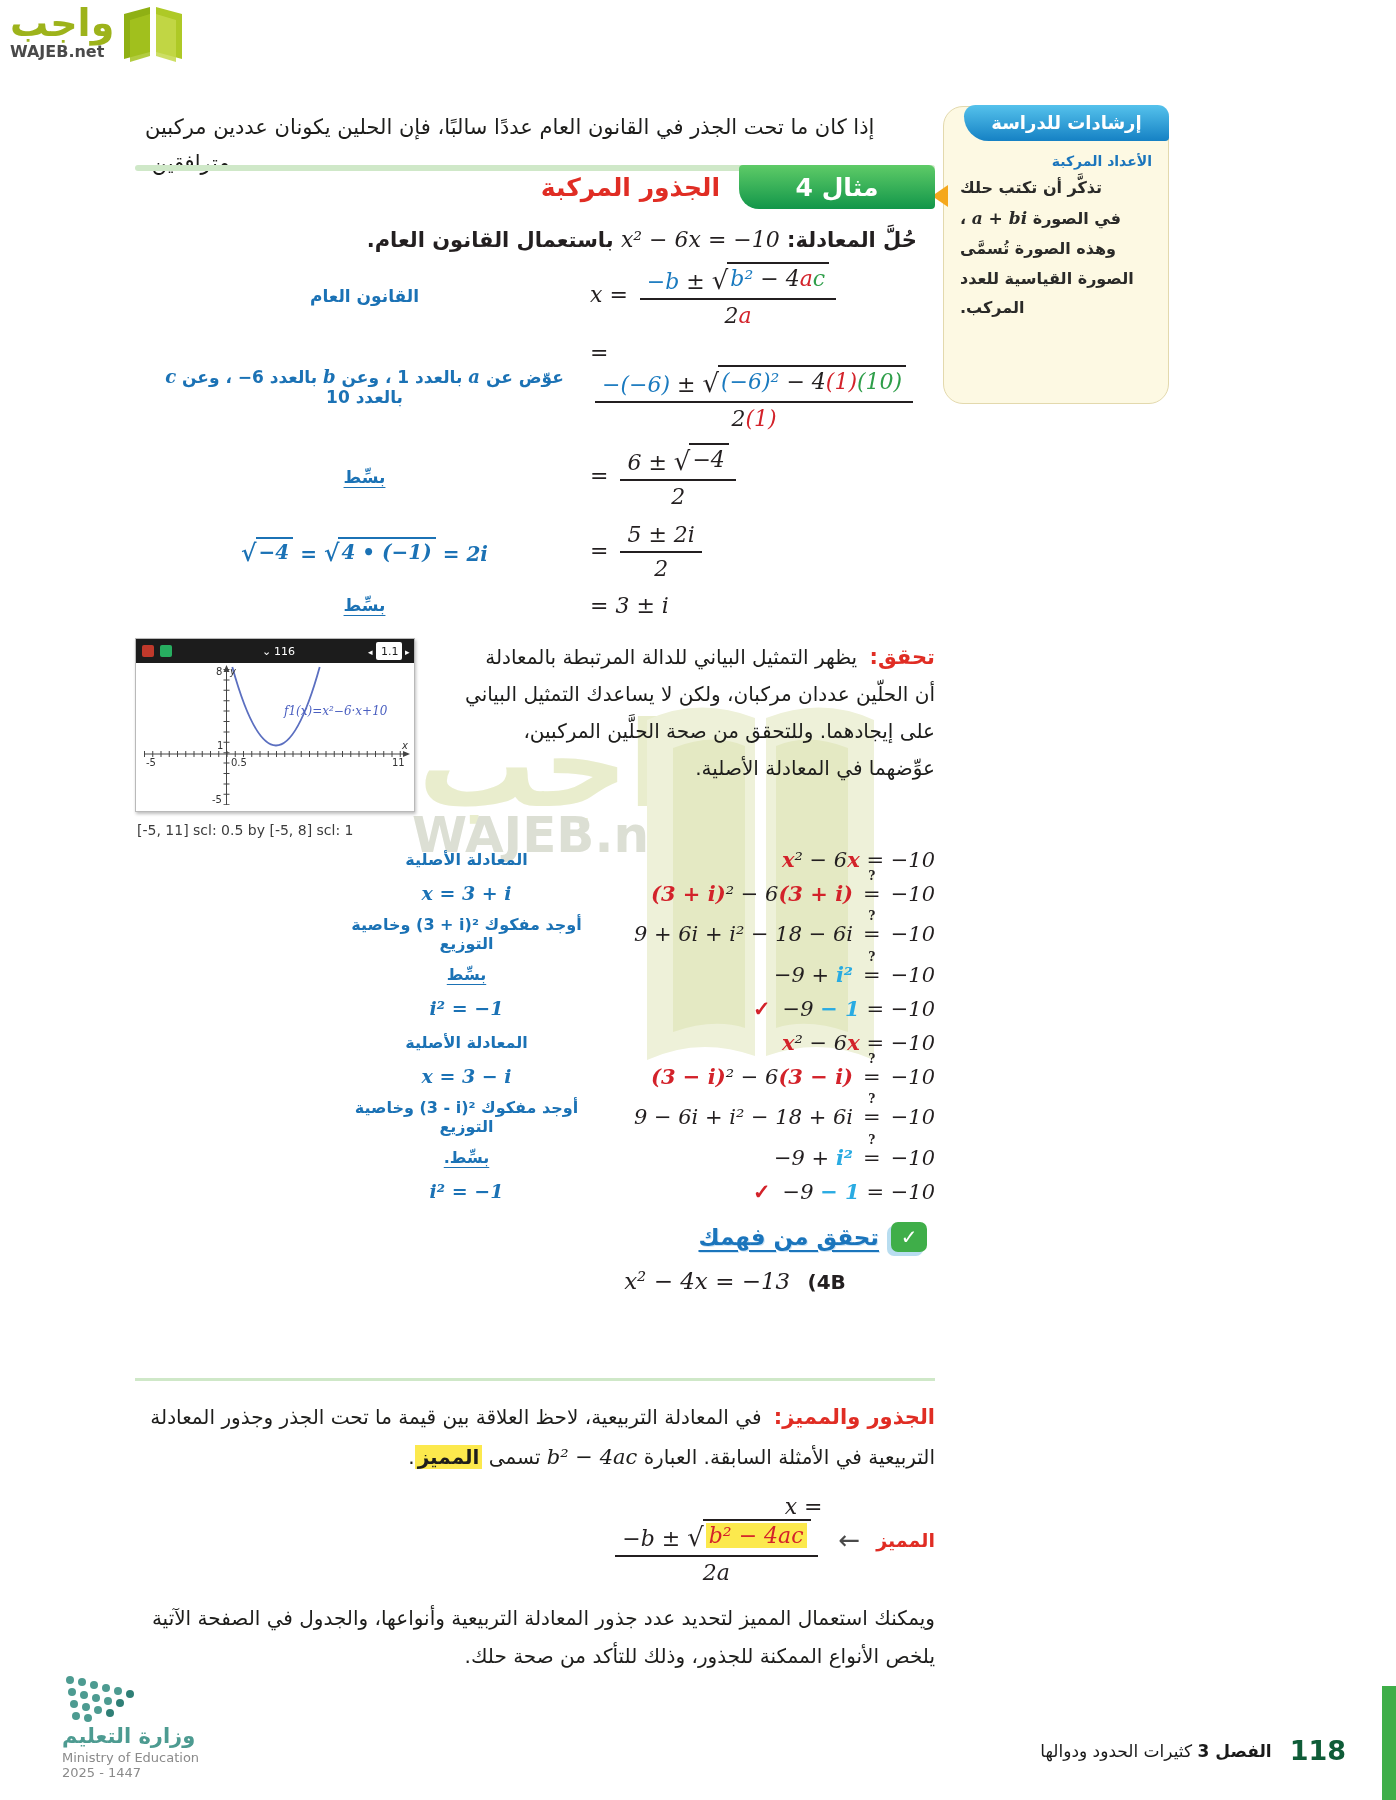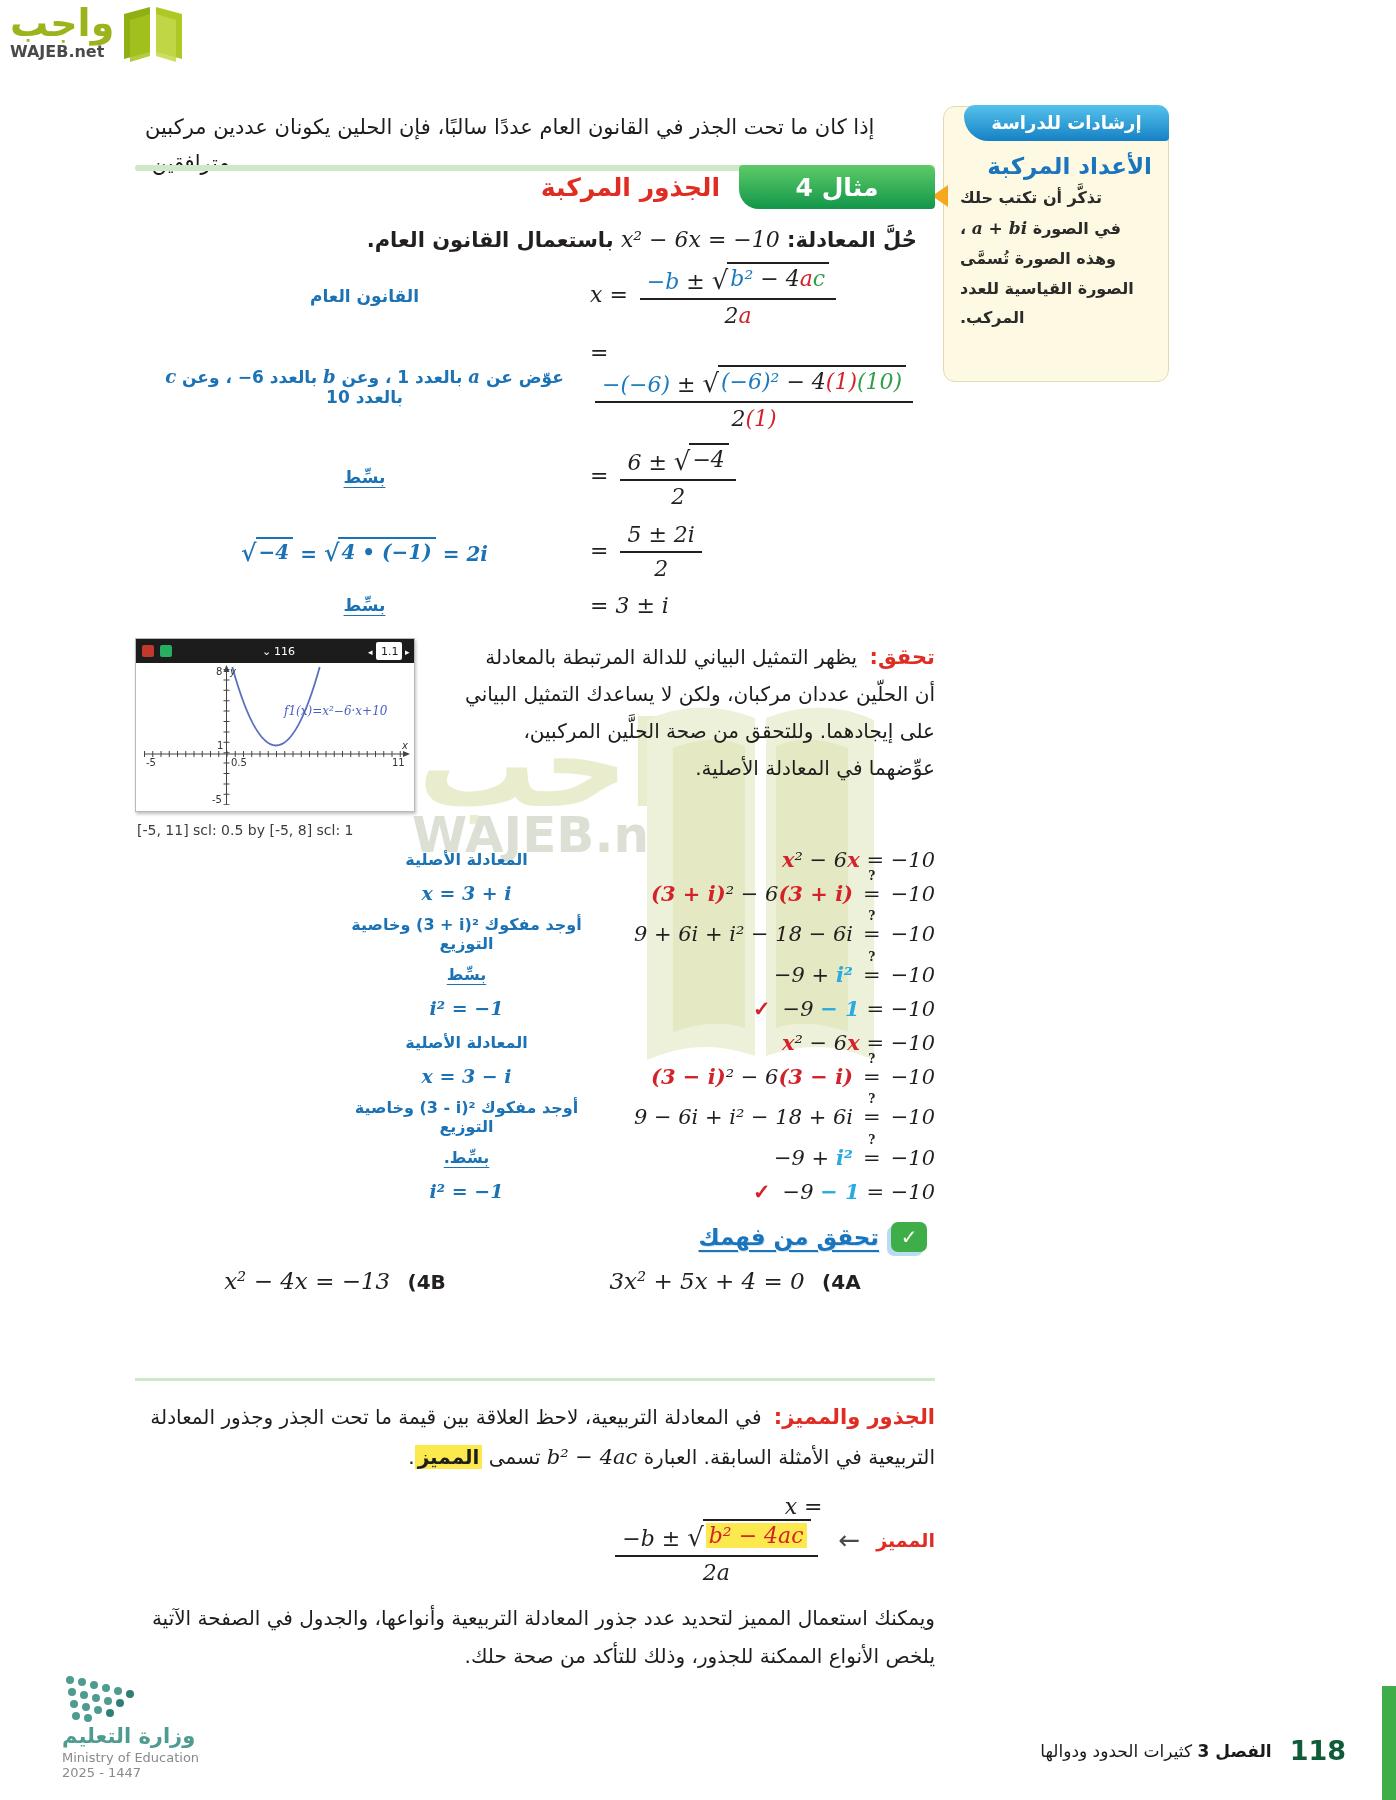--- a/index.html
+++ b/index.html
@@ -28,24 +28,24 @@
   .qeq{position:relative;display:inline-block;margin:0 10px;font-style:normal}
   .qeq .q{position:absolute;top:-13px;left:50%;transform:translateX(-50%);font-size:12px;font-weight:bold}
   
   .brand{left:10px;top:4px;display:flex;align-items:flex-start;gap:6px;direction:ltr}
   .brand .btxt{display:flex;flex-direction:column;align-items:flex-start;line-height:1}
   .brand .bar{font-size:38px;font-weight:bold;color:#9db31b}
   .brand .ben{font-size:16px;font-weight:bold;color:#4a4a4a;margin-top:2px}
   
   .intro{left:145px;top:110px;width:800px;text-align:left;font-size:21px;line-height:1.7;color:#1d1d1b}
   
-  .tips{left:943px;top:106px;width:224px;min-height:268px;background:#fdf9e3;border:1px solid #e3d9ad;border-radius:12px;padding-bottom:6px}
+  .tips{left:943px;top:106px;width:224px;min-height:268px;background:#fdf9e3;border:1px solid #e3d9ad;border-radius:20px;padding-bottom:28px}
   .tips-banner{width:88%;margin-left:auto;margin-top:-2px;margin-right:-1px;background:linear-gradient(180deg,#55c2ec,#1581c4);border-radius:12px 12px 4px 26px;color:#fff;font-weight:bold;font-size:18px;text-align:center;padding:7px 4px 8px}
   .tips-arrow{position:absolute;left:-12px;top:78px;width:0;height:0;border-top:11px solid transparent;border-bottom:11px solid transparent;border-right:16px solid #f5a81c}
-  .tips-title{color:#1b75bc;font-weight:bold;font-size:23px;text-align:right;padding:12px 16px 4px}
+  .tips-title{color:#1b75bc;font-weight:bold;font-size:14px;text-align:right;padding:12px 16px 4px}
   .tips-body{padding:0 16px;text-align:left;font-size:16px;font-weight:bold;line-height:1.85;color:#2a2a28}
   .tips-body .math{font-size:17px}
   
   .example{left:135px;top:165px;width:800px;height:1213px;border-bottom:3px solid #cfe8c8}
   .ex-head{position:relative;height:46px}
   .ex-topline{position:absolute;top:0;left:0;right:0;height:6px;background:#cfe8c8;border-radius:3px}
   .ex-tab{position:absolute;top:0;right:0;width:196px;height:44px;background:linear-gradient(180deg,#5ecb67,#12964a);border-radius:4px 6px 4px 20px;display:flex;align-items:center;justify-content:center;color:#fff;font-weight:bold;font-size:25px}
   .ex-title{position:absolute;top:8px;right:215px;color:#e02d24;font-weight:bold;font-size:25px}
   .ex-problem{margin:16px 18px 0 0;text-align:right;font-size:21px;font-weight:bold}
   .ex-problem .math{font-size:22px;font-weight:normal}
@@ -288,24 +288,20 @@
         <div class="v-eq" dir="ltr"><span class="c-check">✓</span><span>−9 </span><span class="c-cyan bb">− 1</span><span> = −10</span></div>
       </div>
     </div>
 
   <div class="cyu">
     <div class="cyu-head">
       <span class="cyu-icon">✓</span>
       <span class="cyu-title">تحقق من فهمك</span>
     </div>
     <div class="cyu-problems">
-      <div class="cyu-p">
-        <span>3x² + 5x + 4 = 0</span>
-        <span class="plabel">(4A</span>
-      </div>
       <div class="cyu-p">
         <span>x² − 4x = −13</span>
         <span class="plabel">(4B</span>
       </div>
     </div>
   </div>
 </div>
 
 <div class="layer disc">
   <div class="disc-p">

